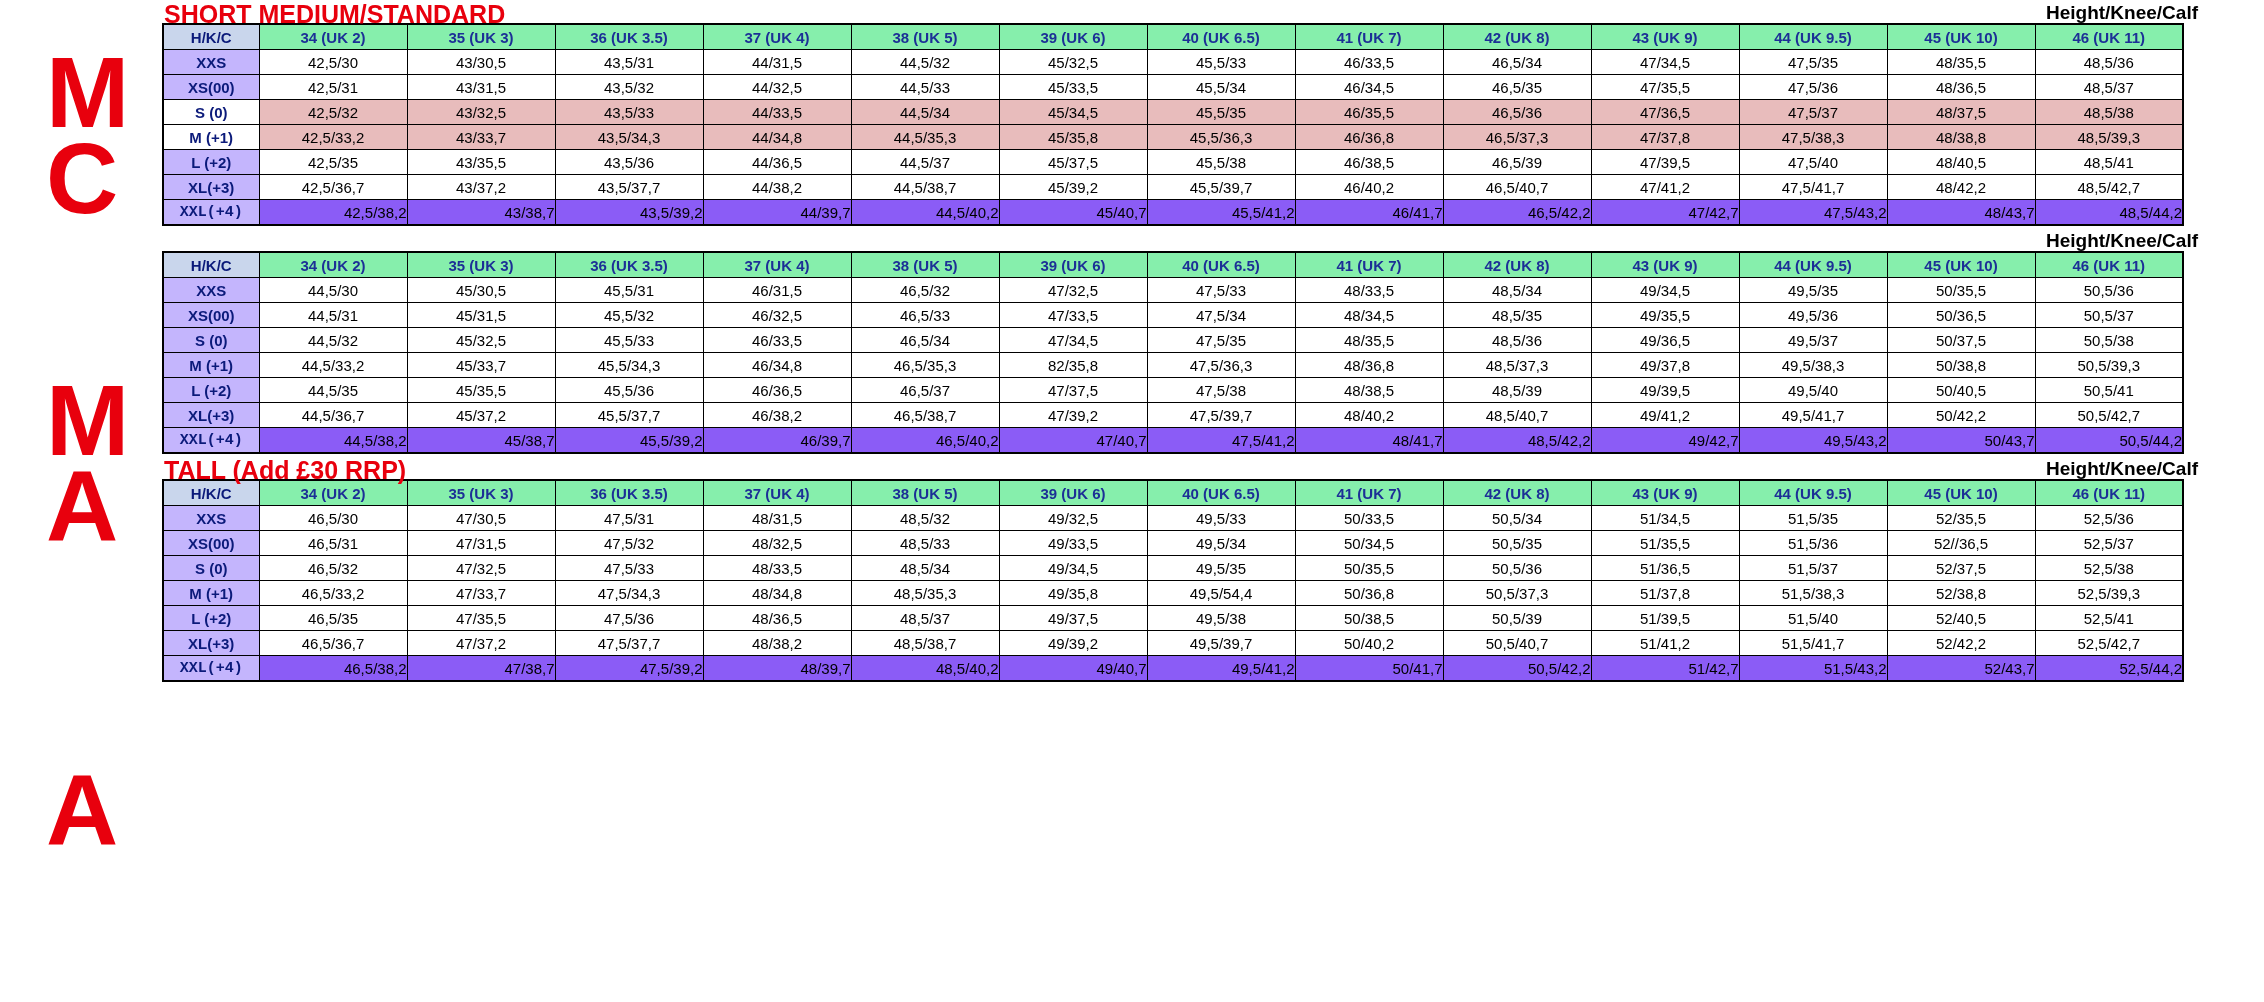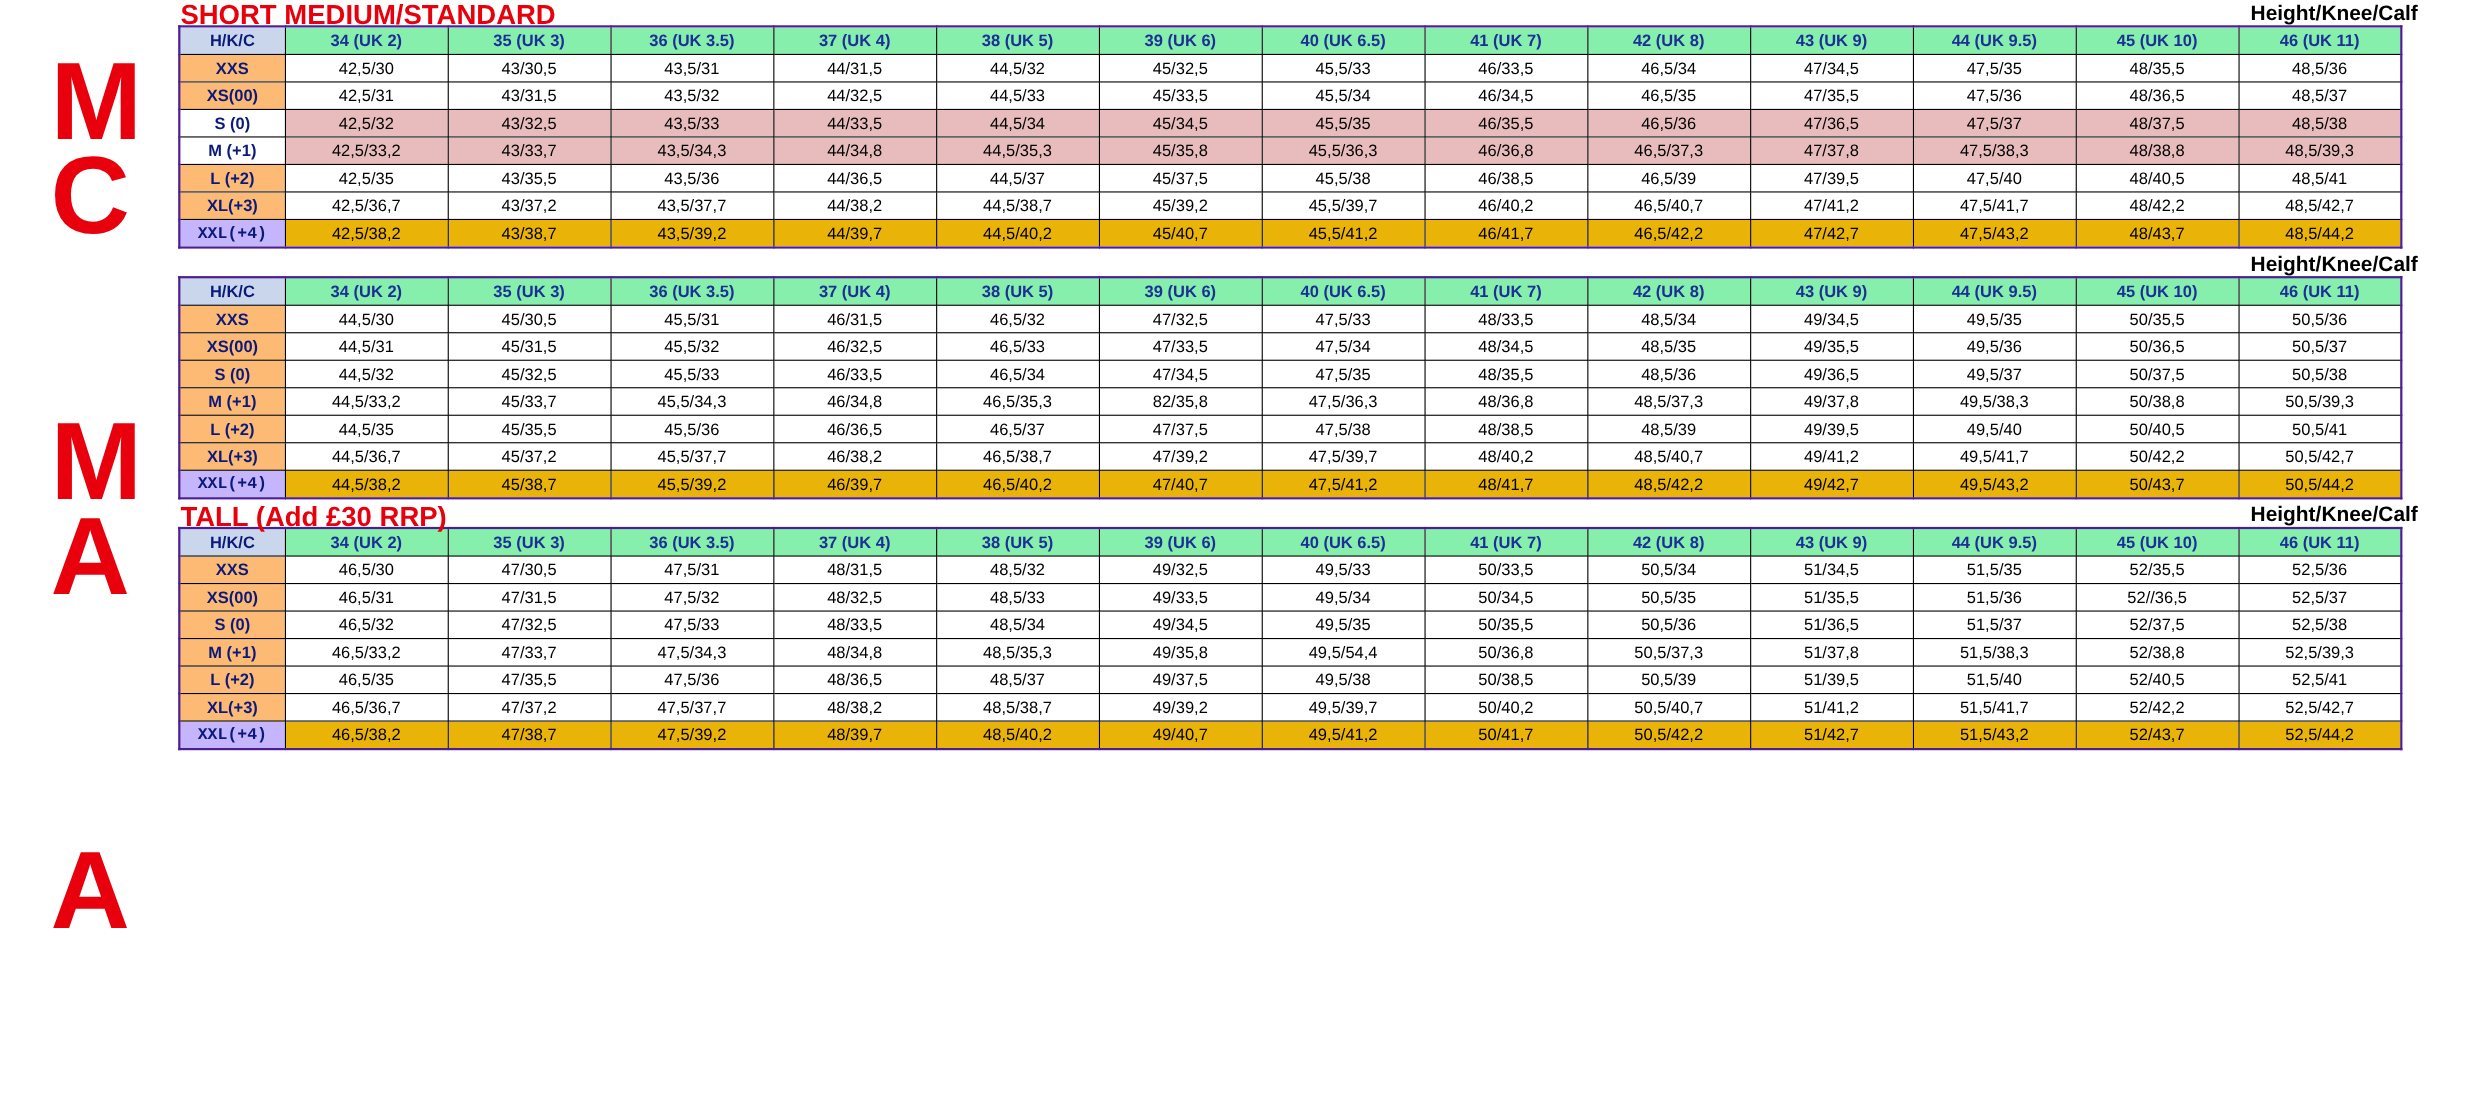--- a/index.html
+++ b/index.html
@@ -76,21 +76,21 @@
     font-size: 19px;
     font-weight: bold;
     white-space: nowrap;
   }
 
   table.size-table {
     border-collapse: collapse;
     table-layout: fixed;
     width: 2022px;
     margin-left: 2px;
-    border: 2px solid #4c1d95;
+    border: 2px solid #000000;
   }
   table.size-table th,
   table.size-table td {
     border: 1px solid #000;
     text-align: center;
     vertical-align: middle;
     font-size: 15px;
     height: 24px;
     padding: 0;
     white-space: nowrap;
@@ -108,31 +108,31 @@
     font-size: 16px;
     height: 28px;
   }
   thead th.corner {
     background: #c9d6ec;
     color: #0b1a7a;
     font-size: 15px;
   }
 
   td.rowlabel {
-    background: #fdba74;
+    background: #c4b5fd;
     color: #0b1a7a;
     font-weight: bold;
     font-size: 16px;
   }
   tr.row-highlight td.rowlabel,
   tr.row-blue td.rowlabel {
     background: #ffffff;
   }
   tr.row-highlight td.val { background: #e8bcbc; }
-  tr.row-blue td.val { background: #eab308; }
+  tr.row-blue td.val { background: #8b5cf6; text-align: right; }
   tr.row-blue td.rowlabel { background: #c4b5fd; font-family: Liberation Mono, monospace; }
 
   td.val { background: #ffffff; color: #000; font-size: 15px; }
 </style>
 </head>
 <body>
 
 <div class="sheet">
 
   <div class="left-letters">

